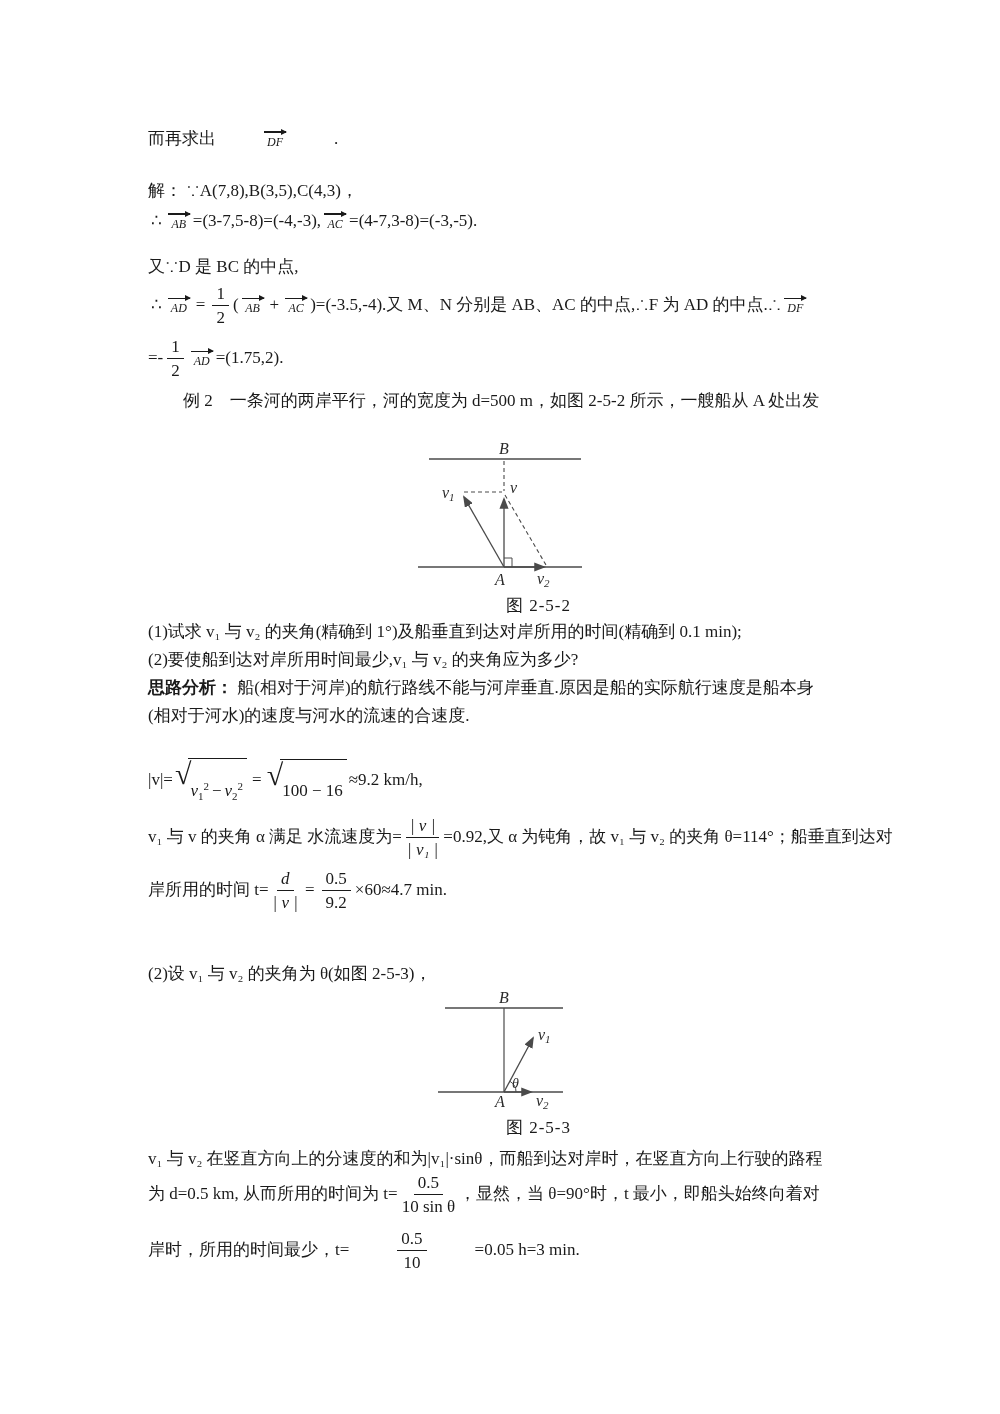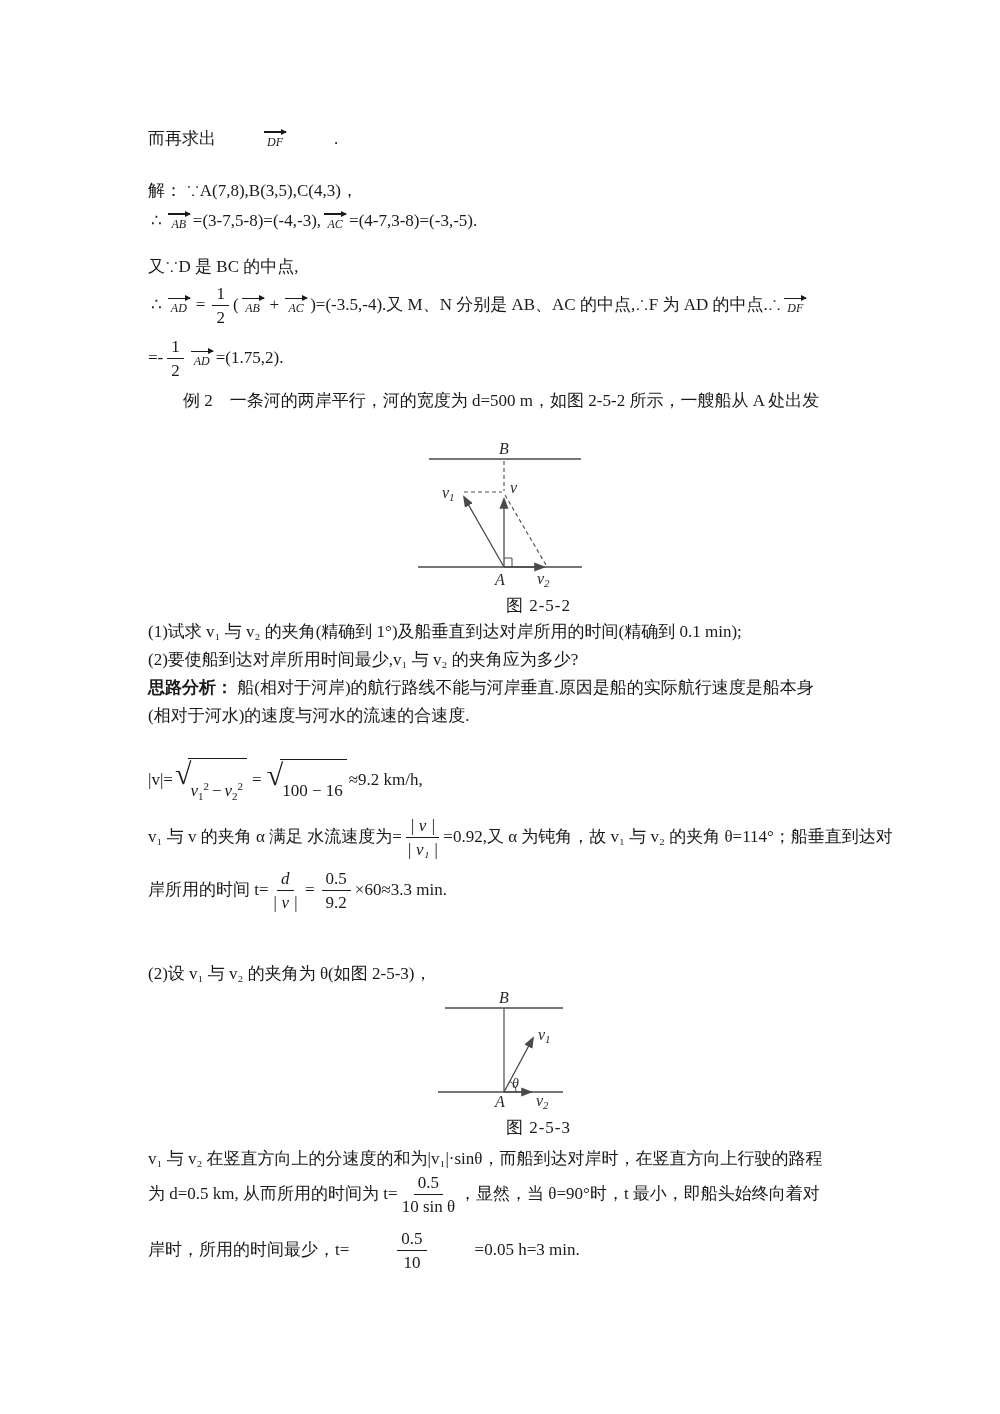--- a/index.html
+++ b/index.html
@@ -185,21 +185,21 @@
     <span>岸所用的时间 t=</span>
     <span class="frac it">
         <span class="num">d</span>
         <span class="den">| v |</span>
       </span>
     <span class="op">=</span>
     <span class="frac">
         <span class="num">0.5</span>
         <span class="den">9.2</span>
       </span>
-    <span>×60≈3.3 min.</span>
+    <span>×60≈4.7 min.</span>
   </div>
 
   <div class="line" style="top:963px;">
     <span>(2)设 v₁ 与 v₂ 的夹角为 θ(如图 2-5-3)，</span>
   </div>
 
   <svg class="fig" style="top:990px;left:410px;" width="170" height="124" viewBox="0 0 170 124">
     <defs>
       <marker id="ah2" markerWidth="9" markerHeight="7" refX="7.5" refY="3.5" orient="auto">
         <polygon points="0,0 9,3.5 0,7" fill="#4a4a4a"></polygon>

